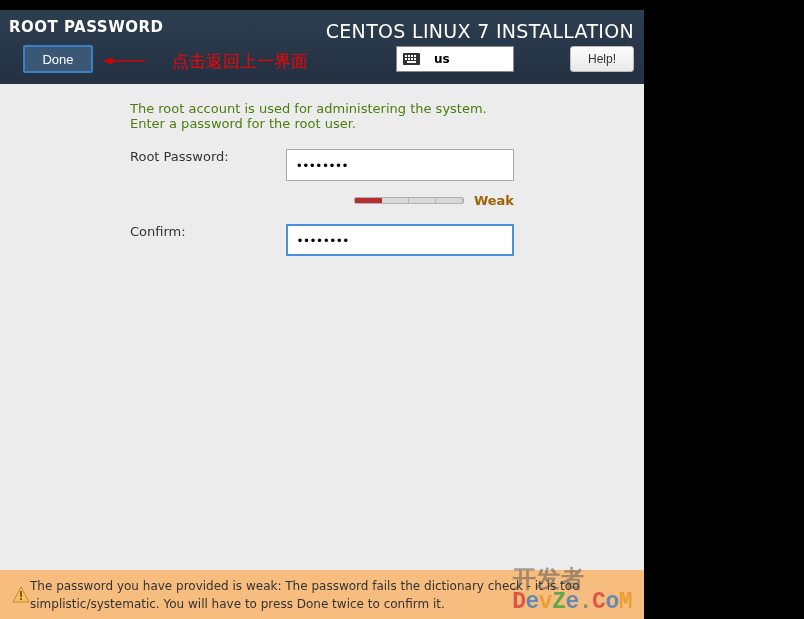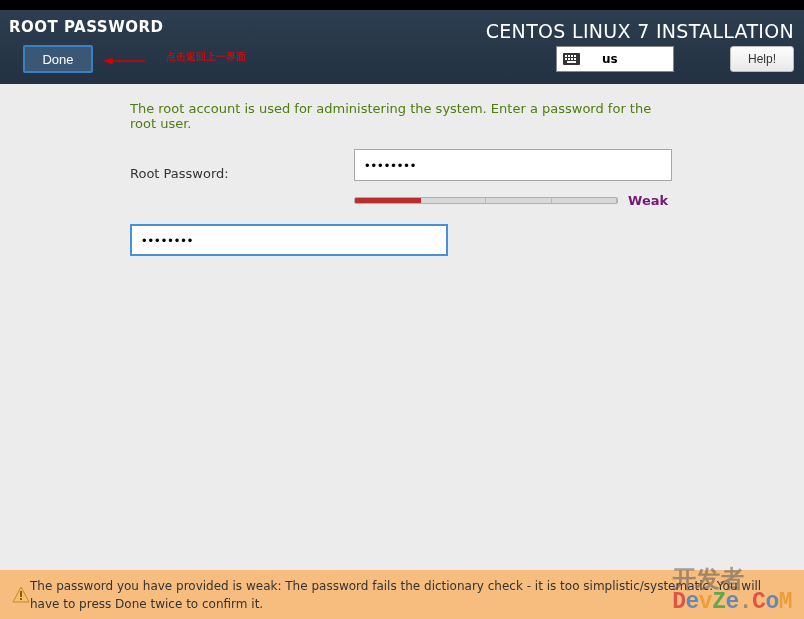--- a/index.html
+++ b/index.html
@@ -12,21 +12,21 @@
       width: 804px;
       height: 619px;
       background: #000;
       overflow: hidden;
       position: relative;
     }
     .window {
       position: absolute;
       top: 10px;
       left: 0;
-      width: 804px;
+      width: 644px;
       height: 609px;
       background: #ececec;
       display: flex;
       flex-direction: column;
     }
     .header {
       background: linear-gradient(to bottom, #2d3e50 0%, #233142 100%);
       height: 74px;
       position: relative;
       color: #fff;
@@ -68,37 +68,37 @@
       height: 6px;
     }
     .arrow-line {
       stroke: #d40000;
       stroke-width: 3;
       fill: #d40000;
     }
     .annotation-text {
       position: absolute;
       top: 40px;
-      left: 166px;
+      left: 172px;
       color: #f00;
-      font-size: 10px;
+      font-size: 17px;
       font-family: Liberation Serif, serif;
     }
     .keyboard-indicator {
       position: absolute;
       top: 36px;
       right: 130px;
       width: 118px;
       height: 26px;
       background: #fff;
       border: 1px solid #888;
       display: flex;
       align-items: center;
       padding: 0 6px;
-      gap: 22px;
+      gap: 14px;
     }
     .keyboard-icon {
       width: 17px;
       height: 12px;
     }
     .keyboard-text {
       color: #000;
       font-size: 12px;
       font-weight: bold;
     }
@@ -122,21 +122,21 @@
       color: #333;
       font-size: 13px;
       position: relative;
     }
     .instruction {
       margin-bottom: 18px;
       color: #4d7c0f;
     }
     .form-row {
       display: flex;
-      align-items: flex-end;
+      align-items: flex-start;
       margin-bottom: 12px;
     }
     .form-label {
       width: 224px;
       color: #333;
     }
     .password-input {
       width: 318px;
       height: 32px;
       border: 1px solid #a7a7a7;
@@ -175,21 +175,21 @@
     .strength-fill {
       position: absolute;
       top: 0;
       left: 0;
       height: 100%;
       background: #b82e2e;
       border-radius: 1px 0 0 1px;
     }
     .strength-label {
       font-size: 13px;
-      color: #701a75;
+      color: #a16207;
       font-weight: bold;
     }
     .bottom-bar {
       position: absolute;
       bottom: 0;
       left: 0;
       width: 100%;
       height: 49px;
       background: #f7bd7f;
       display: flex;
@@ -283,20 +283,21 @@
         <div class="strength-segment"></div>
         <div class="strength-segment"></div>
         <div class="strength-segment"></div>
         <div class="strength-segment"></div>
         <div class="strength-fill" style="width:25%"></div>
       </div>
       <div class="strength-label">Weak</div>
     </div>
 
     <div class="form-row">
+      <div class="form-label">Confirm:</div>
       <input type="text" class="password-input focused" readonly="" value="••••••••" style="">
     </div>
   </div>
 
   <div class="bottom-bar">
     <svg class="warning-icon" viewBox="0 0 18 18">
       <polygon points="9,1 17,16 1,16" fill="#f5c168" stroke="#c58a2a" stroke-width="1"></polygon>
       <rect x="8" y="5" width="2" height="6" fill="#8a5a17"></rect>
       <rect x="8" y="12" width="2" height="2" fill="#8a5a17"></rect>
     </svg>

